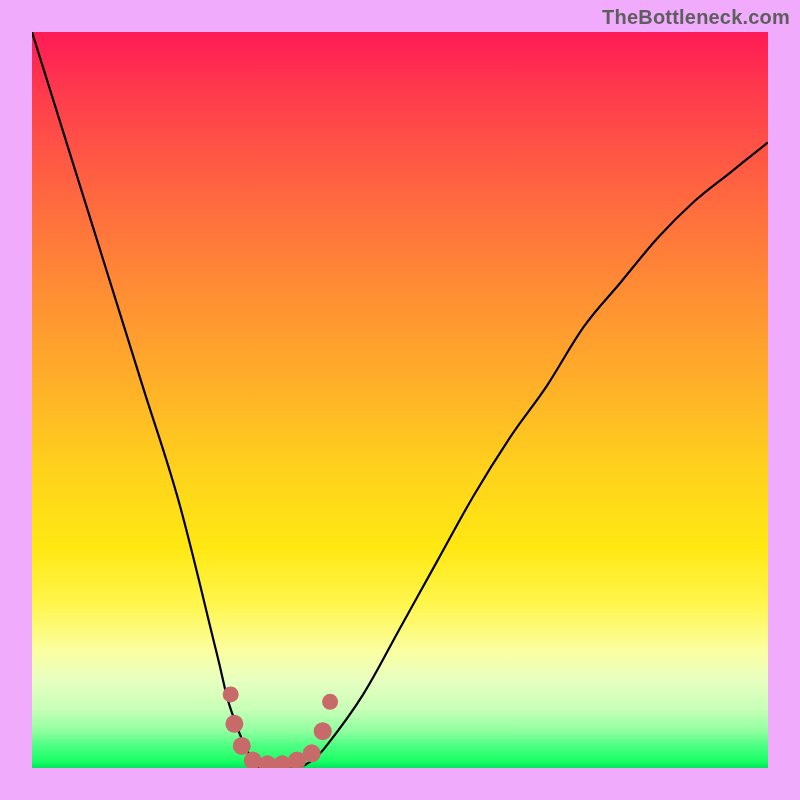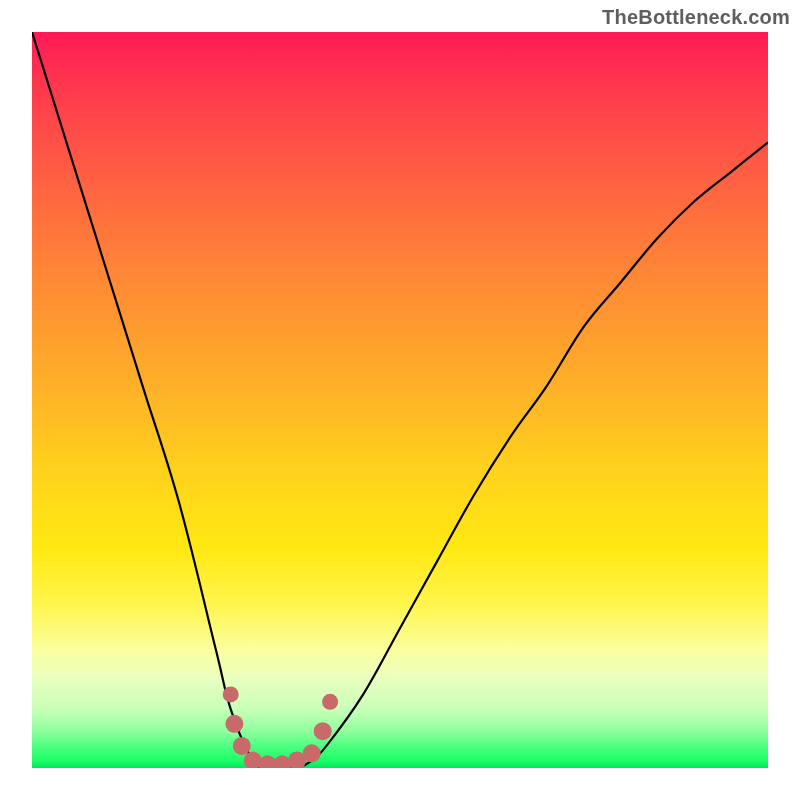--- a/index.html
+++ b/index.html
@@ -10,21 +10,21 @@
     background: #000;
     overflow: hidden;
     font-family: Arial, Helvetica, sans-serif;
   }
   .frame {
     position: absolute;
     top: 0;
     left: 0;
     width: 800px;
     height: 800px;
-    background: #ffffff;
+    background: #f0abfc;
   }
   .plot-area {
     position: absolute;
     top: 32px;
     left: 32px;
     width: 736px;
     height: 736px;
     overflow: hidden;
   }
   .gradient-bg {

